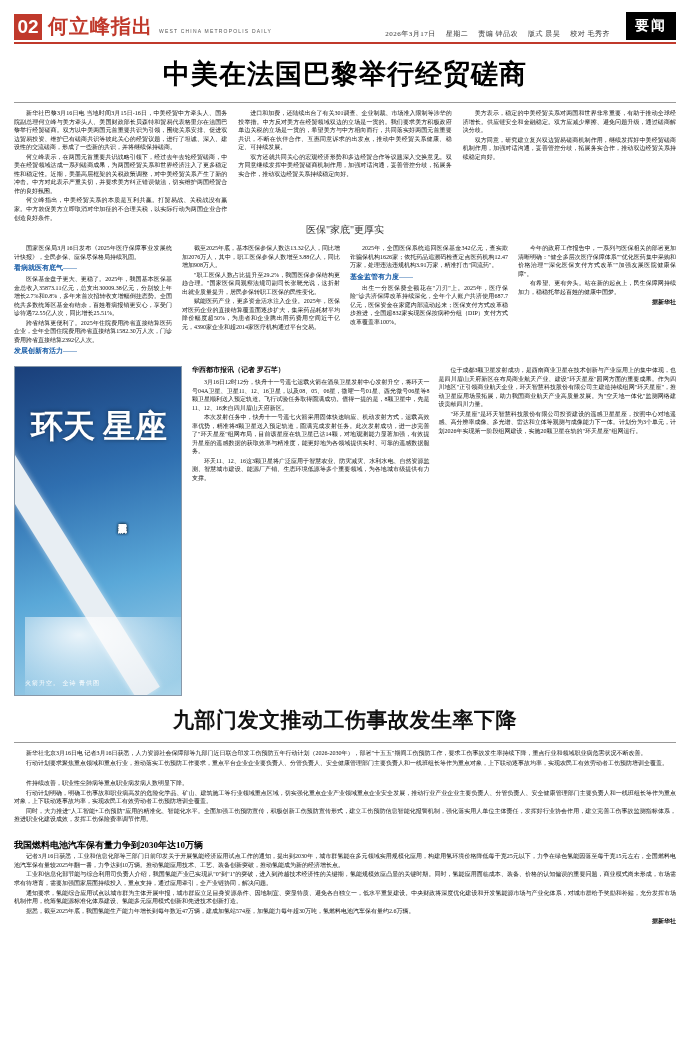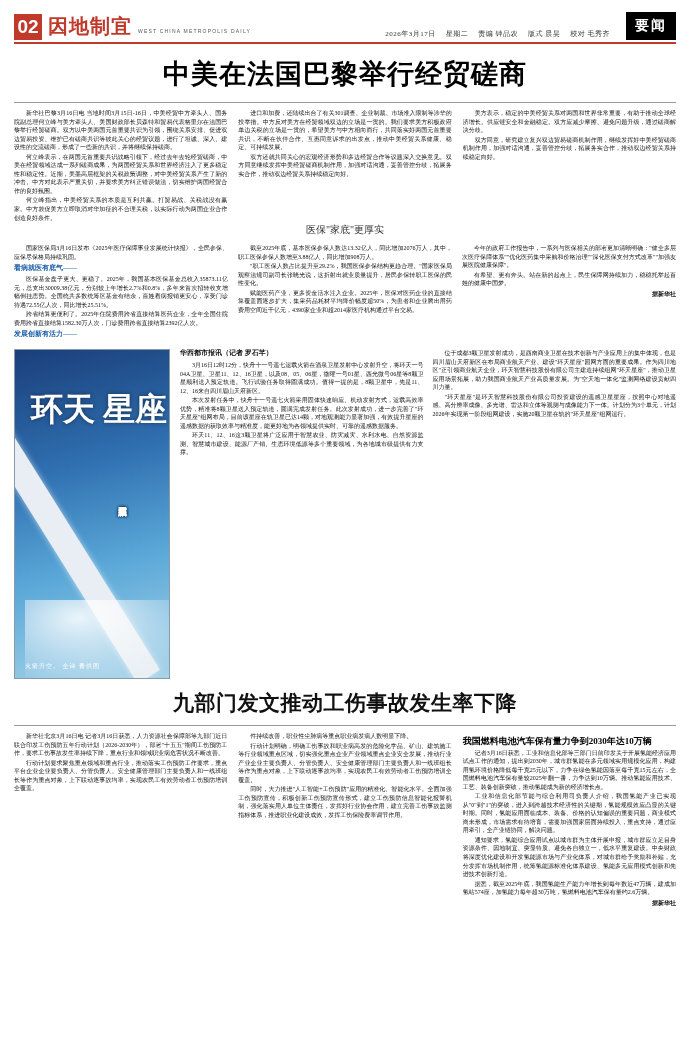--- a/index.html
+++ b/index.html
@@ -65,21 +65,21 @@
   .subhead-2 { text-align:center; font-size:10px; color:#333; margin-bottom:7px; }
 
   .cols4 { display:flex; gap:10px; }
   .cols4 .col { flex:1; text-align:justify; }
   .sub-title { font-weight:bold; color:#1c5fa8; margin:3px 0 1px; font-size:7px; }
   .src { text-align:right; font-weight:bold; font-size:6px; margin-top:2px; }
 
   
   .feature { display:flex; gap:10px; margin-top:8px; }
   .rocket-img {
-    width:156px; height:330px; position:relative; overflow:hidden;
+    width:168px; height:330px; position:relative; overflow:hidden;
     background:linear-gradient(165deg,#1a3f7a 0%,#2f6fb0 35%,#5aa8d8 65%,#a8d4ea 100%);
     border:1px solid #8899aa;
   }
   .rocket-img::before {
     content:""; position:absolute; left:-30px; top:40px;
     width:330px; height:26px; background:#e8eef3;
     transform:rotate(58deg); transform-origin:left top;
     box-shadow:0 0 6px rgba(255,255,255,.6);
   }
   .rocket-img::after {
@@ -109,31 +109,31 @@
   }
   .feature-text { flex:1; display:flex; gap:9px; }
   .feature-text .col { flex:1; text-align:justify; }
   .feature-head { font-weight:bold; font-size:7px; text-align:left; margin-bottom:2px; }
 
   
   .headline-3 {
     text-align:center; font-size:21px; font-weight:bold;
     margin:10px 0 6px; letter-spacing:.5px;
   }
-  .cols3b { display:flex; gap:11px; }
+  .cols3b { display:flex; gap:11px;flex-direction:column; }
   .cols3b .col { flex:1; text-align:justify; }
 </style>
 </head>
 <body>
 
 <div class="page">
 
   <div class="masthead">
     <div class="page-num">02</div>
-    <div class="paper-name">因地制宜</div>
+    <div class="paper-name">何立峰指出</div>
     <div class="paper-name-en">WEST CHINA METROPOLIS DAILY</div>
     <div class="masthead-spacer"></div>
     <div class="masthead-meta">
       <span>2026年3月17日</span>
       <span>星期二</span>
       <span>责编 钟品农</span>
       <span>版式 晨昊</span>
       <span>校对 毛秀齐</span>
     </div>
     <div class="section-badge">要闻</div>
@@ -165,20 +165,25 @@
       <p class="body">国家医保局3月16日发布《2025年医疗保障事业发展统计快报》，全民参保、应保尽保格局持续巩固。</p>
       <div class="sub-title">看病就医有底气——</div>
       <p class="body">医保基金盘子更大、更稳了。2025年，我国基本医保基金总收入35873.11亿元，总支出30009.38亿元，分别较上年增长2.7%和0.8%，多年来首次招转收支增幅倒挂态势。全国统共多数统筹区基金有结余，百姓看病报销更安心，享受门诊待遇72.55亿人次，同比增长25.51%。</p>
       <p class="body">跨省结算更便利了。2025年住院费用跨省直接结算医药企业，全年全国住院费用跨省直接结算1582.30万人次，门诊费用跨省直接结算2392亿人次。</p>
       <div class="sub-title">发展创新有活力——</div>
     </div>
     <div class="col">
       <p class="body">截至2025年底，基本医保参保人数达13.32亿人，同比增加2076万人，其中，职工医保参保人数增至3.88亿人，同比增加908万人。</p>
       <p class="body">"职工医保人数占比提升至29.2%，我国医保参保结构更趋合理。"国家医保局观察法规司副司长张晓光说，这折射出就业质量提升，居民参保转职工医保的民性变化。</p>
       <p class="body">赋能医药产业，更多资金活水注入企业。2025年，医保对医药企业的直接结算覆盖面逐步扩大，集采药品耗材平均降价幅度超50%，为患者和企业腾出用药费用空间近千亿元，4390家企业和超2014家医疗机构通过平台交易。</p>
+    </div>
+    <div class="col">
+      <p class="body">2025年，全国医保系统追回医保基金342亿元，查实欺诈骗保机构1626家；依托药品追溯码检查定点医药机构12.47万家，处理违法违规机构3.91万家，精准打击"回流药"。</p>
+      <div class="sub-title">基金监管有力度——</div>
+      <p class="body">出生一分医保费全额花在"刀刃"上。2025年，医疗保险"诊共济保障改革持续深化，全年个人账户共济使用687.7亿元，医保资金在家庭内部流动起来；医保支付方式改革稳步推进，全国超832家实现医保按病种分组（DIP）支付方式改革覆盖率100%。</p>
     </div>
     <div class="col">
       <p class="body">今年的政府工作报告中，一系列与医保相关的部署更加清晰明确："健全多层次医疗保障体系""优化医药集中采购和价格治理""深化医保支付方式改革""加强友展医院健康保障"。</p>
       <p class="body">有希望、更有奔头。站在新的起点上，民生保障网持续加力，稳稳托举起百姓的健康中国梦。</p>
       <div class="src">据新华社</div>
     </div>
   </div>
 
   <div class="feature">
     <div class="rocket-img">

